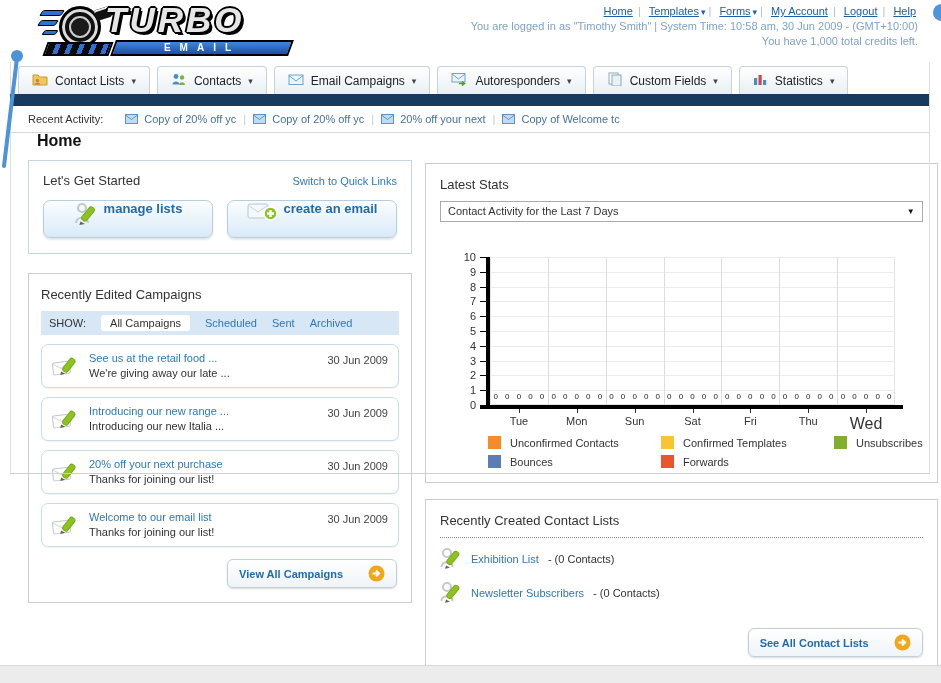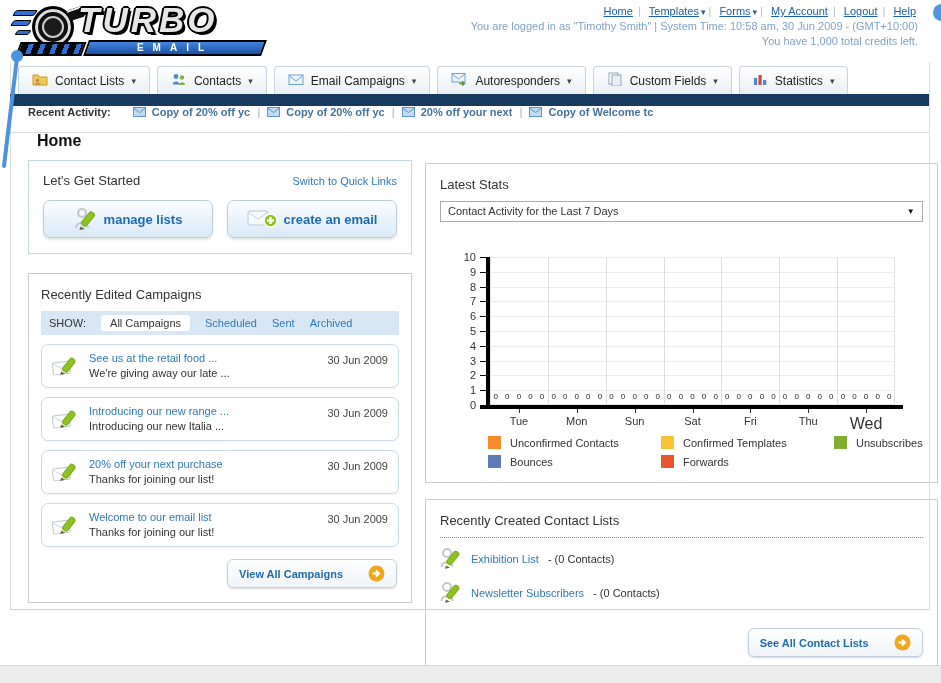--- a/index.html
+++ b/index.html
@@ -1,18 +1,18 @@
 <!DOCTYPE html>
 <html><head>
 <meta charset="utf-8">
 <style>
   * { margin:0; padding:0; box-sizing:border-box; }
   body { background:#fff; font-family:"Liberation Sans", sans-serif; }
   .page { position:relative; width:941px; height:683px; background:#fff; overflow:hidden; }
-  .container { position:absolute; left:10px; top:0; width:920px; height:610px; background:#fff; }
+  .container { position:absolute; left:10px; top:0; width:920px; height:474px; background:#fff;padding-left:27px; }
   .container::before { content:""; position:absolute; left:0; top:62px; bottom:0; width:1px; background:#DEDEDE; }
   .container::after  { content:""; position:absolute; right:0; top:62px; bottom:0; width:1px; background:#DEDEDE; }
   .container-bottom { position:absolute; left:0; right:0; bottom:0; height:1px; background:#CFCFCF; }
   .footer { position:absolute; left:0; right:0; top:665px; height:18px; background:#ECECEC; border-top:1px solid #D8D8D8; }
 
   
   .topbar { position:relative; height:64px; }
   .logo { position:absolute; left:2px; top:2px; width:268px; height:58px; }
   .turbo-circle { position:absolute; left:20px; top:4px; width:42px; height:42px; border-radius:50%;
      background:#1A1A1A; border:3px solid #000; box-shadow: inset 0 0 0 3px #DDD, inset 0 0 0 7px #111, inset 0 0 0 9px #CCC; }
@@ -38,41 +38,41 @@
   .login-line, .credits-line { font-size:11px; color:#7FA3C8; margin-top:3px; }
 
   
   .tabs-row { position:absolute; top:66px; left:8px; right:0; display:flex; gap:7px; height:28px; }
   .tab { display:flex; align-items:center; gap:7px; padding:0 13px; border:1px solid #C7D3DE; border-bottom:none;
      border-radius:4px 4px 0 0; background:linear-gradient(#FFFFFF,#E9EFF5); font-size:12px; color:#222; cursor:pointer; }
   .tab .caret { font-size:9px; color:#444; }
   .navy-bar { position:absolute; top:94px; left:0; right:0; height:12px; background:#173A5E; }
 
   
-  .recent-activity { position:absolute; top:106px; left:0; right:0; height:27px; display:flex; align-items:flex-start;
-     padding-left:18px; font-size:11px; border-bottom:1px solid #D8D8D8; color:#333;font-weight:bold; }
+  .recent-activity { position:absolute; top:106px; left:0; right:0; height:27px; display:flex; align-items:center;
+     padding-left:18px; font-size:11px; border-bottom:1px solid #D8D8D8; color:#333; }
   .recent-activity .ra-label { margin-right:22px; }
   .ra-item { display:flex; align-items:center; gap:6px; color:#44729C; cursor:pointer; white-space:nowrap; overflow:hidden; }
   .ra-sep { color:#BFC9D4; margin:0 7px; }
 
   .page-title { position:absolute; top:132px; left:27px; font-size:16px; font-weight:bold; color:#111; }
 
   
   .columns { position:absolute; top:160px; left:18px; right:10px; display:flex; gap:13px; align-items:flex-start; }
   .left-col { width:384px; flex:none; }
   .right-col { flex:1; margin-top:3px; }
   .panel { background:#FFF; }
   .panel-title { font-size:13px; color:#333; }
 
   .gs-panel { border:1px solid #C3D7E6; padding:12px 14px 15px; }
   .gs-head { display:flex; justify-content:space-between; align-items:center; }
   .gs-link { font-size:11px; color:#2E79B8; cursor:pointer; }
   .gs-buttons { display:flex; gap:14px; margin-top:12px; }
   .big-btn { flex:1; height:38px; border:1px solid #B7CEDF; border-radius:7px; background:linear-gradient(#FBFDFF,#D9EAF7);
-     box-shadow:0 2px 2px rgba(0,0,0,0.10); display:flex; align-items:center; justify-content:center; gap:6px;
+     box-shadow:0 2px 2px rgba(0,0,0,0.10); display:flex; align-items:flex-start; justify-content:center; gap:6px;
      color:#1F6BAF; font-weight:bold; font-size:13px; cursor:pointer; }
 
   .camp-panel { border:1px solid #CCC; margin-top:19px; padding:13px 12px 10px; }
   .show-bar { background:#D7E7F5; margin-top:9px; padding:4px 8px; font-size:11px; display:flex; align-items:center; gap:15px; }
   .show-bar .show-label { color:#333; }
   .filter { color:#2E79B8; cursor:pointer; }
   .filter.active { background:#FFF; border-radius:3px; padding:2px 9px; color:#333; }
   .camp-card { border:1px solid #C9DCEC; border-radius:7px; background:#FFF; box-shadow:0 1px 1px rgba(0,0,0,0.05);
      display:flex; align-items:center; gap:10px; padding:6px 10px; margin-top:9px; min-height:42px; cursor:pointer; }
   .camp-text { line-height:15px; }

